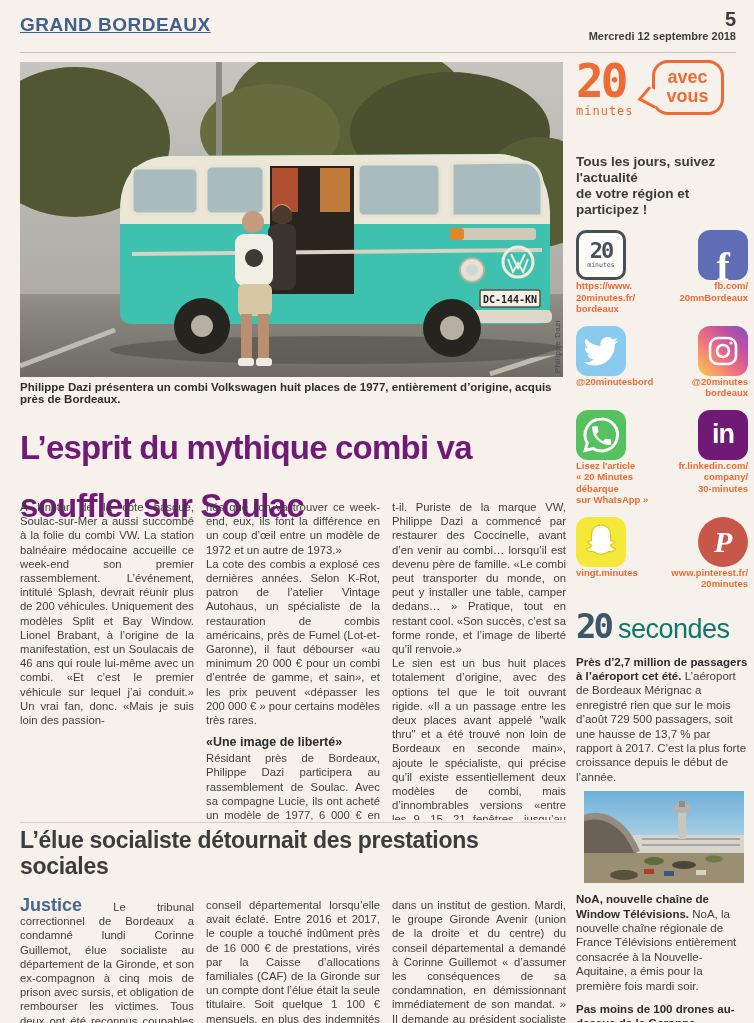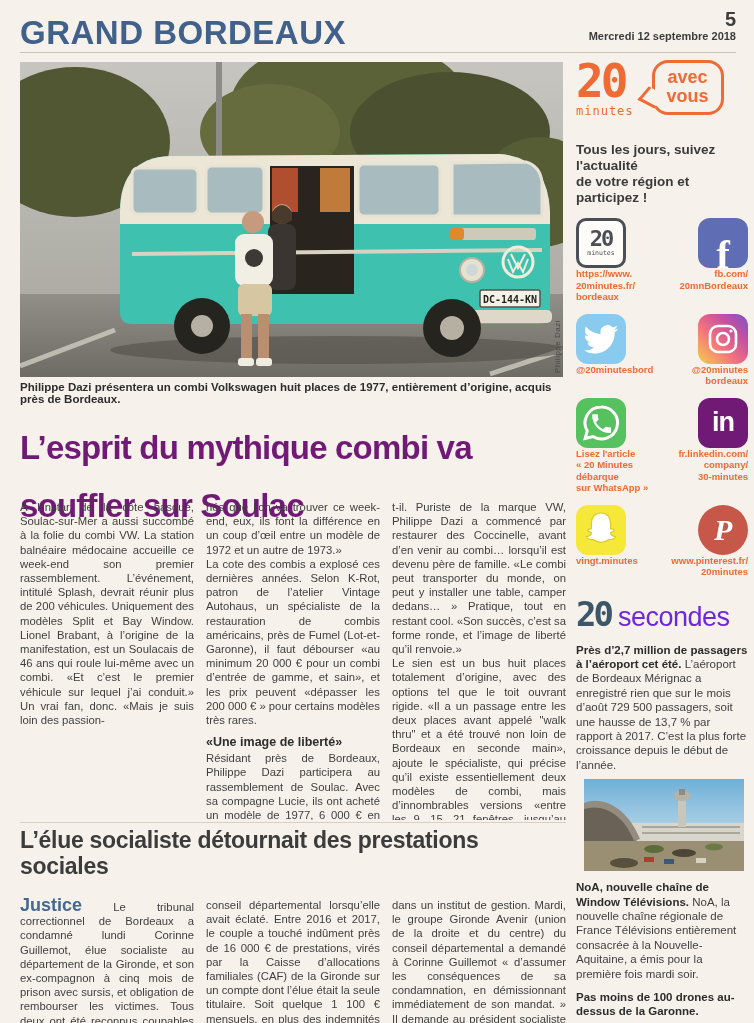--- a/index.html
+++ b/index.html
@@ -7,21 +7,21 @@
     width:754px;height:1023px;overflow:hidden;position:relative;
     background:#f6f1ea;
     font-family:"Liberation Sans",sans-serif;
     color:#3f3f3f;
   }
   .prewrap{white-space:pre-line;}
 
   
   .pageheader{position:absolute;left:20px;top:8px;width:716px;height:44px;
     border-bottom:1px solid #c7c1b6;display:flex;justify-content:space-between;align-items:flex-start;}
-  .section-title{font-size:33px;font-weight:bold;color:#41608a;letter-spacing:.5px;margin-top:6px;}
+  .section-title{font-size:19px;font-weight:bold;color:#41608a;letter-spacing:.5px;margin-top:6px;text-decoration:underline;}
   .folio{text-align:right;line-height:1.1;}
   .folio .num{font-size:20px;font-weight:bold;color:#3c3c3c;}
   .folio .date{font-size:11px;font-weight:bold;color:#3c3c3c;}
 
   
   .mainphoto{position:absolute;left:20px;top:62px;width:543px;height:315px;background:#b9b7b1;overflow:hidden;text-decoration:underline;}
   .photo-credit-v{position:absolute;right:1px;bottom:4px;writing-mode:vertical-rl;transform:rotate(180deg);
     font-size:8px;color:#4b4b4b;letter-spacing:.5px;}
   .caption{position:absolute;left:20px;top:381px;width:545px;font-size:11.5px;font-weight:bold;color:#2e2e2e;}
 
@@ -44,21 +44,21 @@
   
   .sidebar{position:absolute;left:576px;top:60px;width:172px;height:962px;overflow:hidden;}
   .logo-row{display:flex;align-items:flex-start;gap:10px;height:76px;}
   .logo20 .n{font-family:"DejaVu Sans Mono",monospace;font-weight:bold;font-size:46px;line-height:42px;
     color:#ee6b35;letter-spacing:-3px;}
   .logo20 .w{font-family:"DejaVu Sans Mono",monospace;font-size:12px;color:#ee6b35;letter-spacing:1px;margin-top:2px;}
   .bubble{position:relative;border:3.5px solid #ee6b35;border-radius:16px;padding:5px 12px 6px;margin-left:8px;
     font-size:18px;line-height:19px;font-weight:bold;color:#ee6b35;text-align:center;}
   .bubble::after{content:'';position:absolute;left:-13px;bottom:6px;width:16px;height:14px;background:#f6f1ea;
     border-left:3.5px solid #ee6b35;border-bottom:3.5px solid #ee6b35;transform:rotate(28deg) skewX(-12deg);}
-  .tagline{font-size:13.5px;line-height:16px;font-weight:bold;color:#3a3a3a;margin-top:6px;}
+  .tagline{font-size:13.5px;line-height:16px;font-weight:bold;color:#3a3a3a;margin-top:18px;}
 
   .socialgrid{display:grid;grid-template-columns:1fr 1fr;column-gap:18px;row-gap:11px;margin-top:12px;}
   .soc{display:flex;flex-direction:column;}
   .soc:nth-child(even){align-items:flex-end;text-align:right;}
   .tile{width:50px;height:50px;border-radius:12px;position:relative;flex:0 0 auto;}
   .soc-label{font-size:9.5px;line-height:11.5px;font-weight:bold;color:#ee6b35;}
   .tile.app20{background:#fdfcf8;border:3px solid #4a4e55;width:44px;height:44px;border-radius:10px;
     display:flex;flex-direction:column;align-items:center;justify-content:center;}
   .tile.app20 .n{font-family:"DejaVu Sans Mono",monospace;font-weight:bold;font-size:22px;line-height:20px;color:#4a4e55;letter-spacing:-2px;}
   .tile.app20 .w{font-family:"DejaVu Sans Mono",monospace;font-size:6.5px;color:#4a4e55;}
@@ -69,21 +69,21 @@
   .tile.wa{background:#56c15f;}
   .tile.li{background:#701a75;display:flex;align-items:center;justify-content:center;}
   .tile.li span{font-weight:bold;font-size:27px;color:#fff;letter-spacing:-1px;}
   .tile.sc{background:#f6e838;}
   .tile.pin{background:#c75849;border-radius:50%;display:flex;align-items:center;justify-content:center;}
   .tile.pin span{font-family:"Liberation Serif",serif;font-weight:bold;font-style:italic;font-size:30px;color:#fff;}
   .tile svg{position:absolute;inset:0;}
 
   .seconds-title{margin-top:16px;display:flex;align-items:baseline;gap:7px;}
   .seconds-title .n{font-family:"DejaVu Sans Mono",monospace;font-weight:bold;font-size:34px;color:#3d5668;letter-spacing:-3px;}
-  .seconds-title .w{font-size:27px;color:#6d28d9;letter-spacing:-.5px;}
+  .seconds-title .w{font-size:27px;color:#0f766e;letter-spacing:-.5px;}
   .sb-item{font-size:11.5px;line-height:14.4px;color:#3f3f3f;margin-top:9px;}
   .sb-item b{color:#2c2c2c;}
   .sb-photo{position:relative;margin-top:7px;margin-left:8px;width:160px;height:92px;background:#7fb6d9;overflow:hidden;}
   .sb-photo-wrap{position:relative;margin-top:7px;}
 </style>
 </head>
 <body>
 
 <div class="pageheader">
   <div class="section-title">GRAND BORDEAUX</div>

